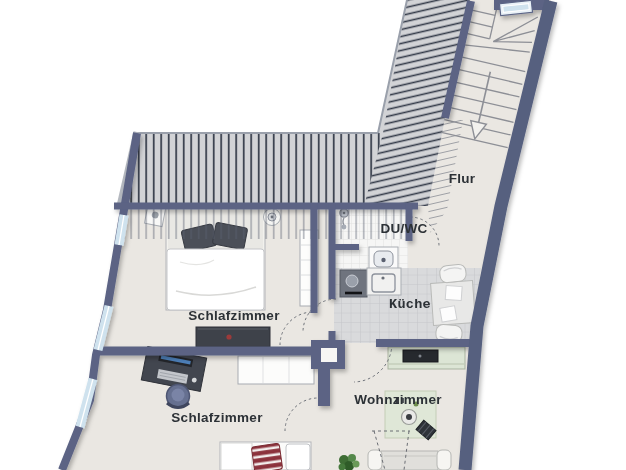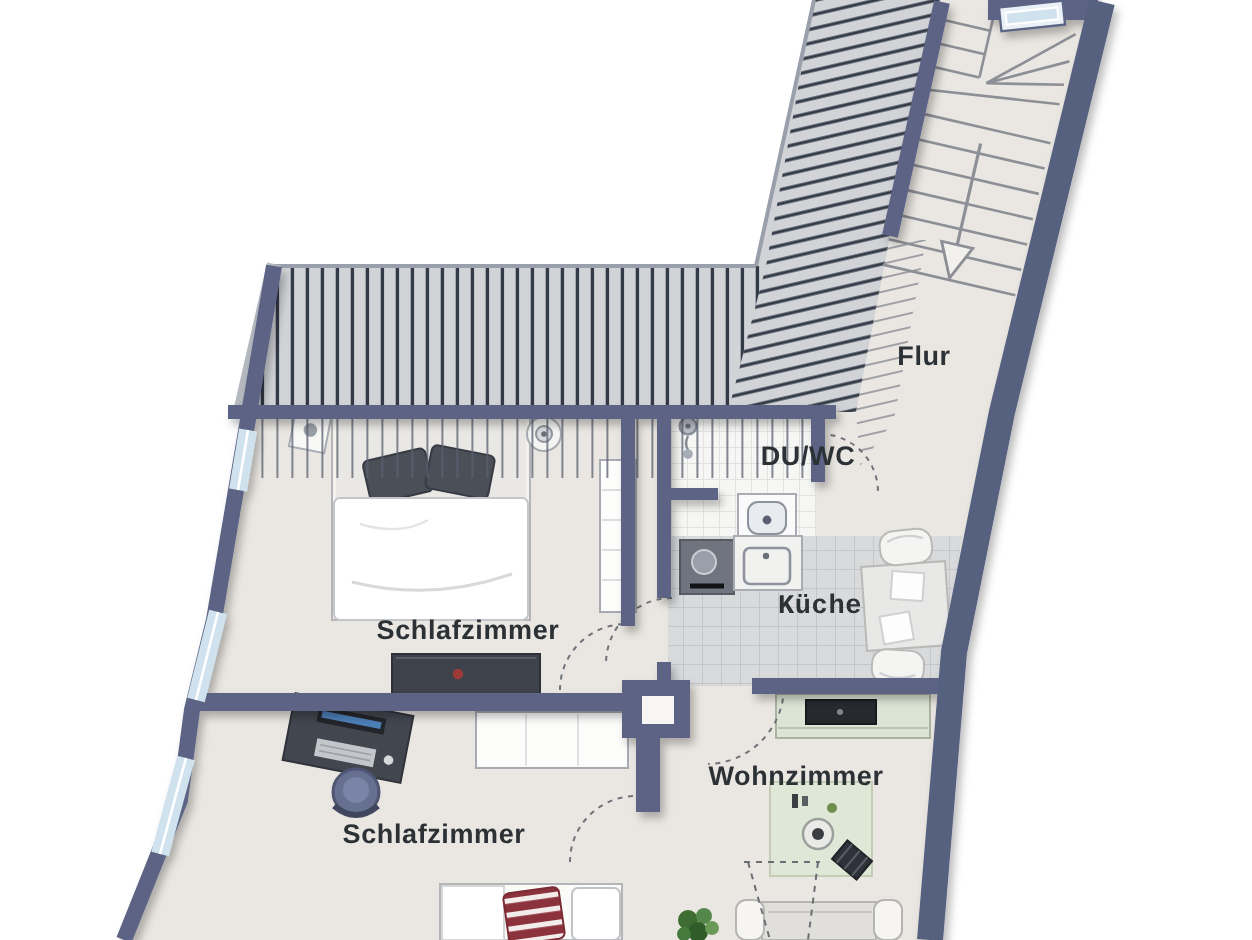--- a/index.html
+++ b/index.html
@@ -248,14 +248,14 @@
       <rect x="-13" y="-3" width="26" height="6" fill="#cfe2ee" stroke="#ffffff" stroke-width="1"></rect>
     </g>
   </g>
 </svg>
 
 <div class="room-label" style="left:462px;top:178px;">Flur</div>
 <div class="room-label" style="left:404px;top:228px;">DU/WC</div>
 <div class="room-label" style="left:410px;top:304px;font-family:Liberation Mono, monospace;">Küche</div>
 <div class="room-label" style="left:234px;top:315px;">Schlafzimmer</div>
 <div class="room-label" style="left:217px;top:417px;">Schlafzimmer</div>
-<div class="room-label" style="left:398px;top:388px;">Wohnzimmer</div>
+<div class="room-label" style="left:398px;top:399px;">Wohnzimmer</div>
 </div>
 
 </body></html>

